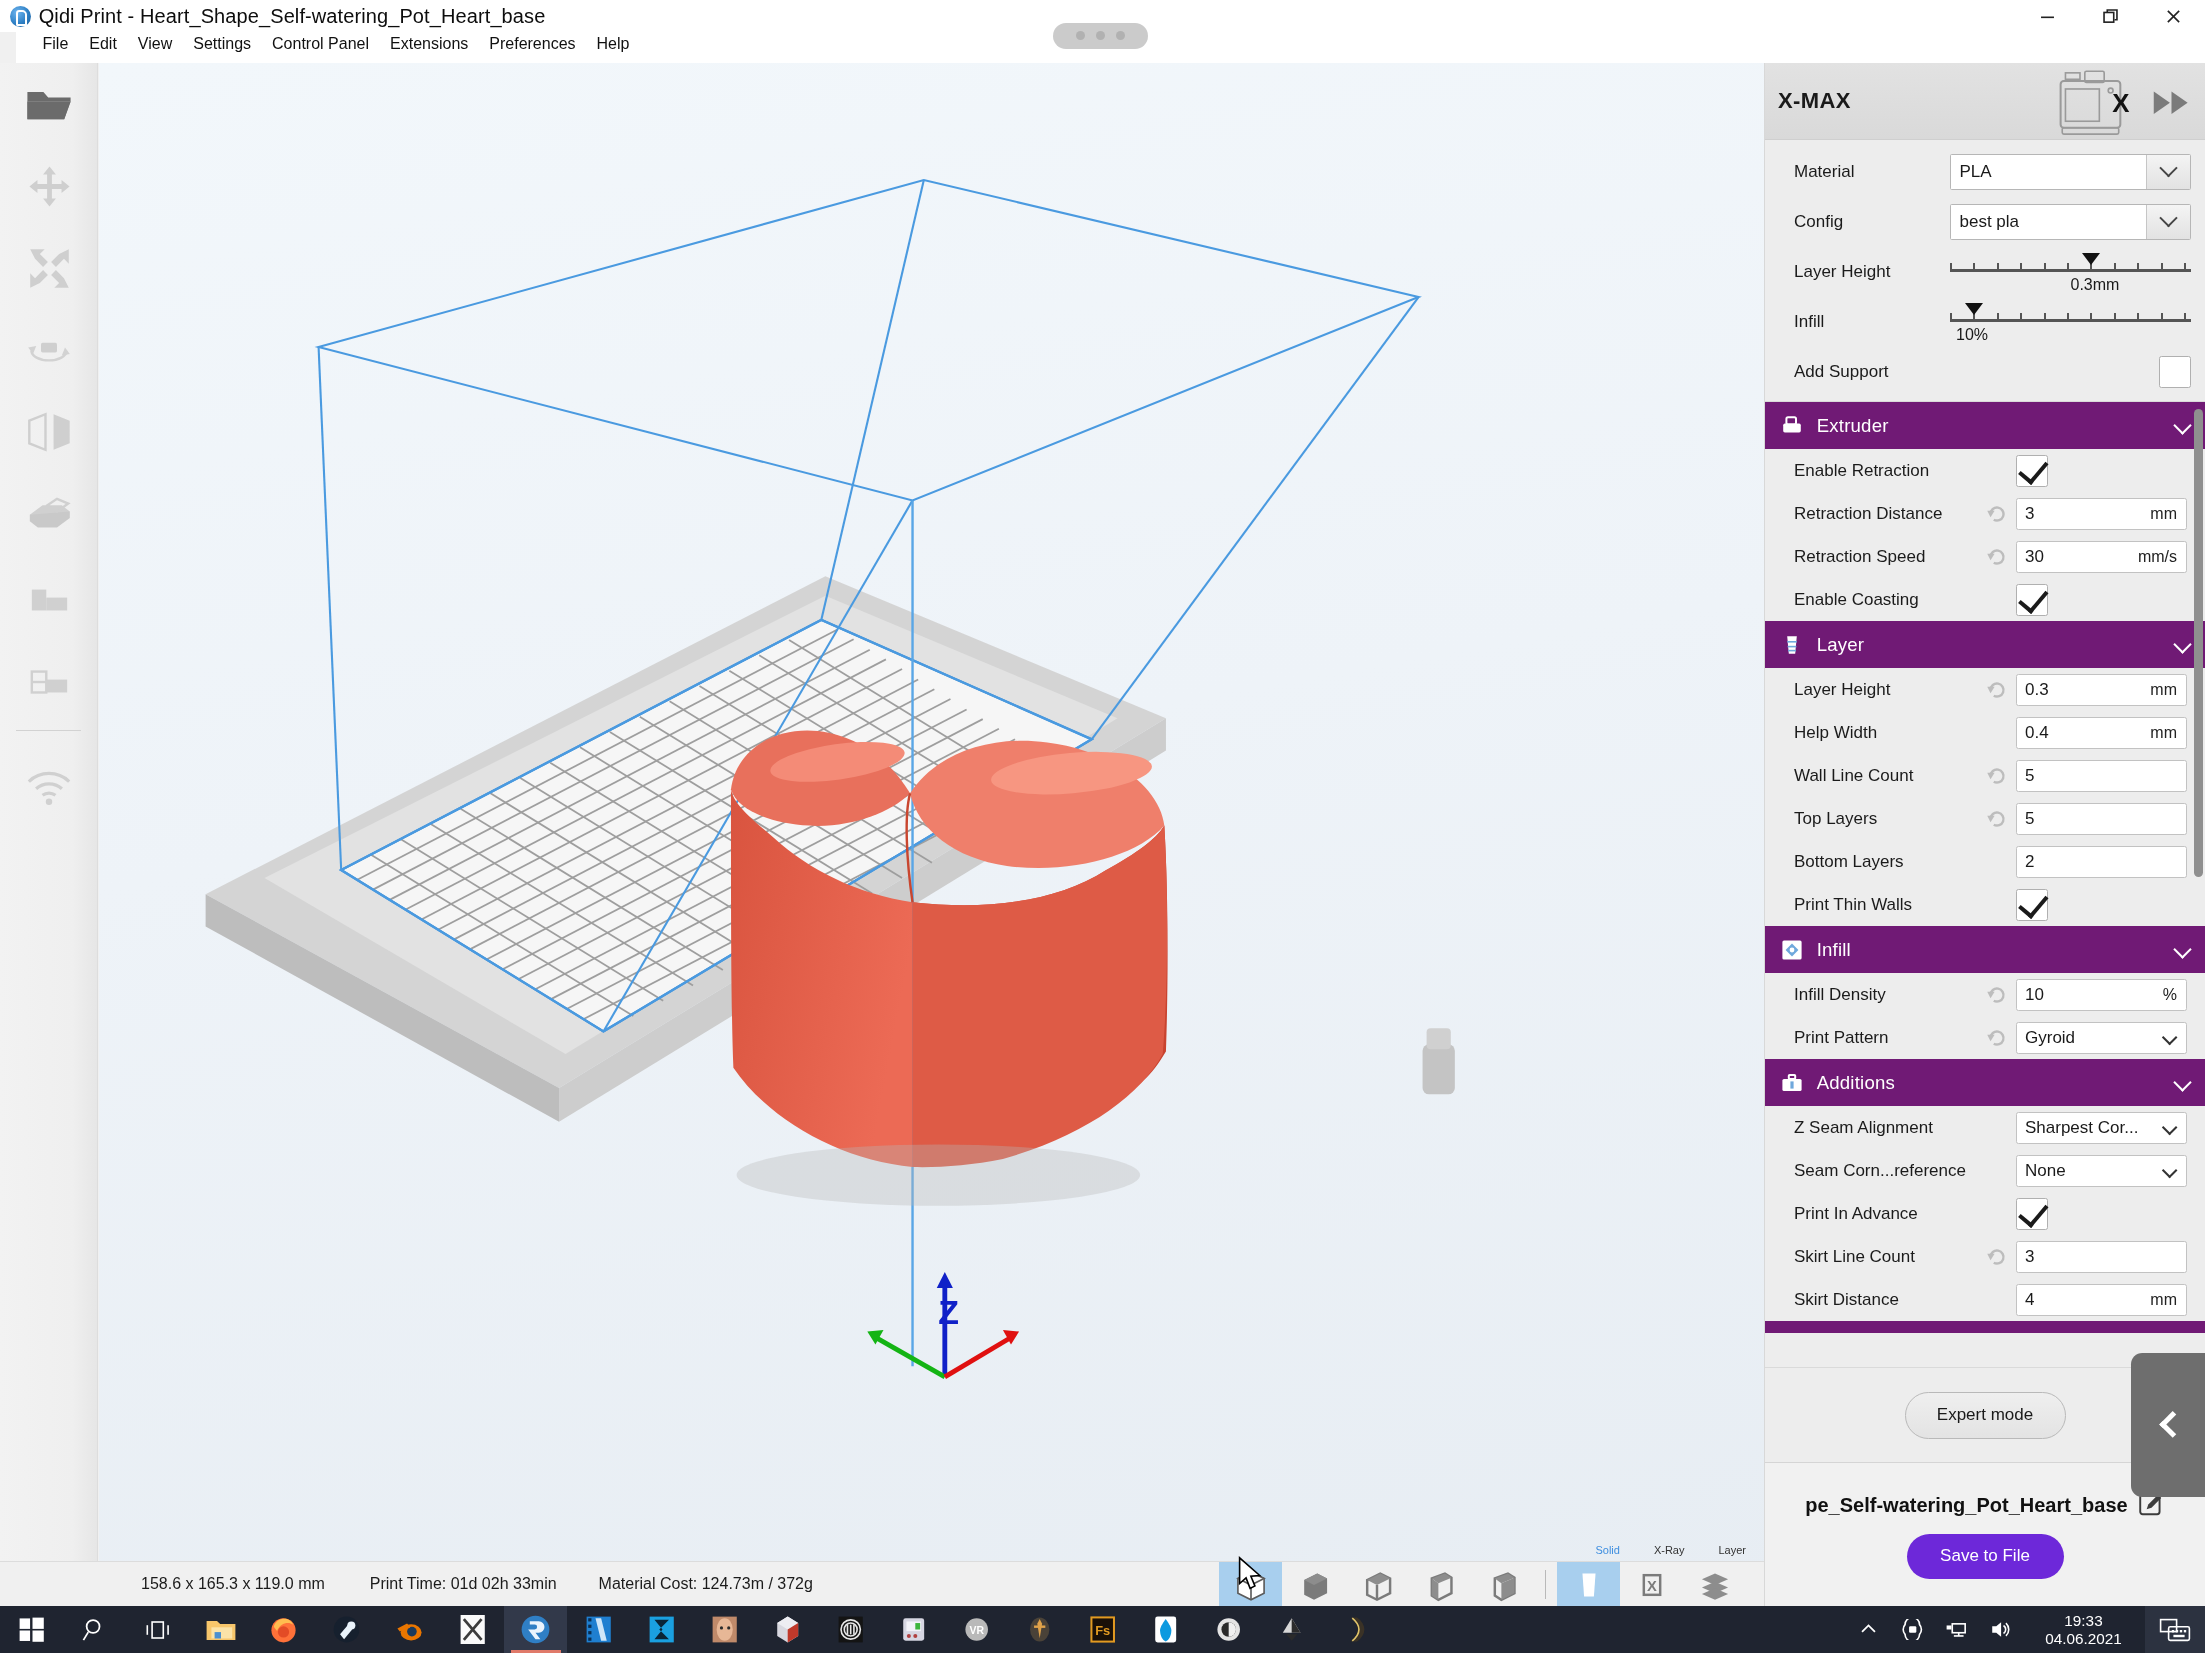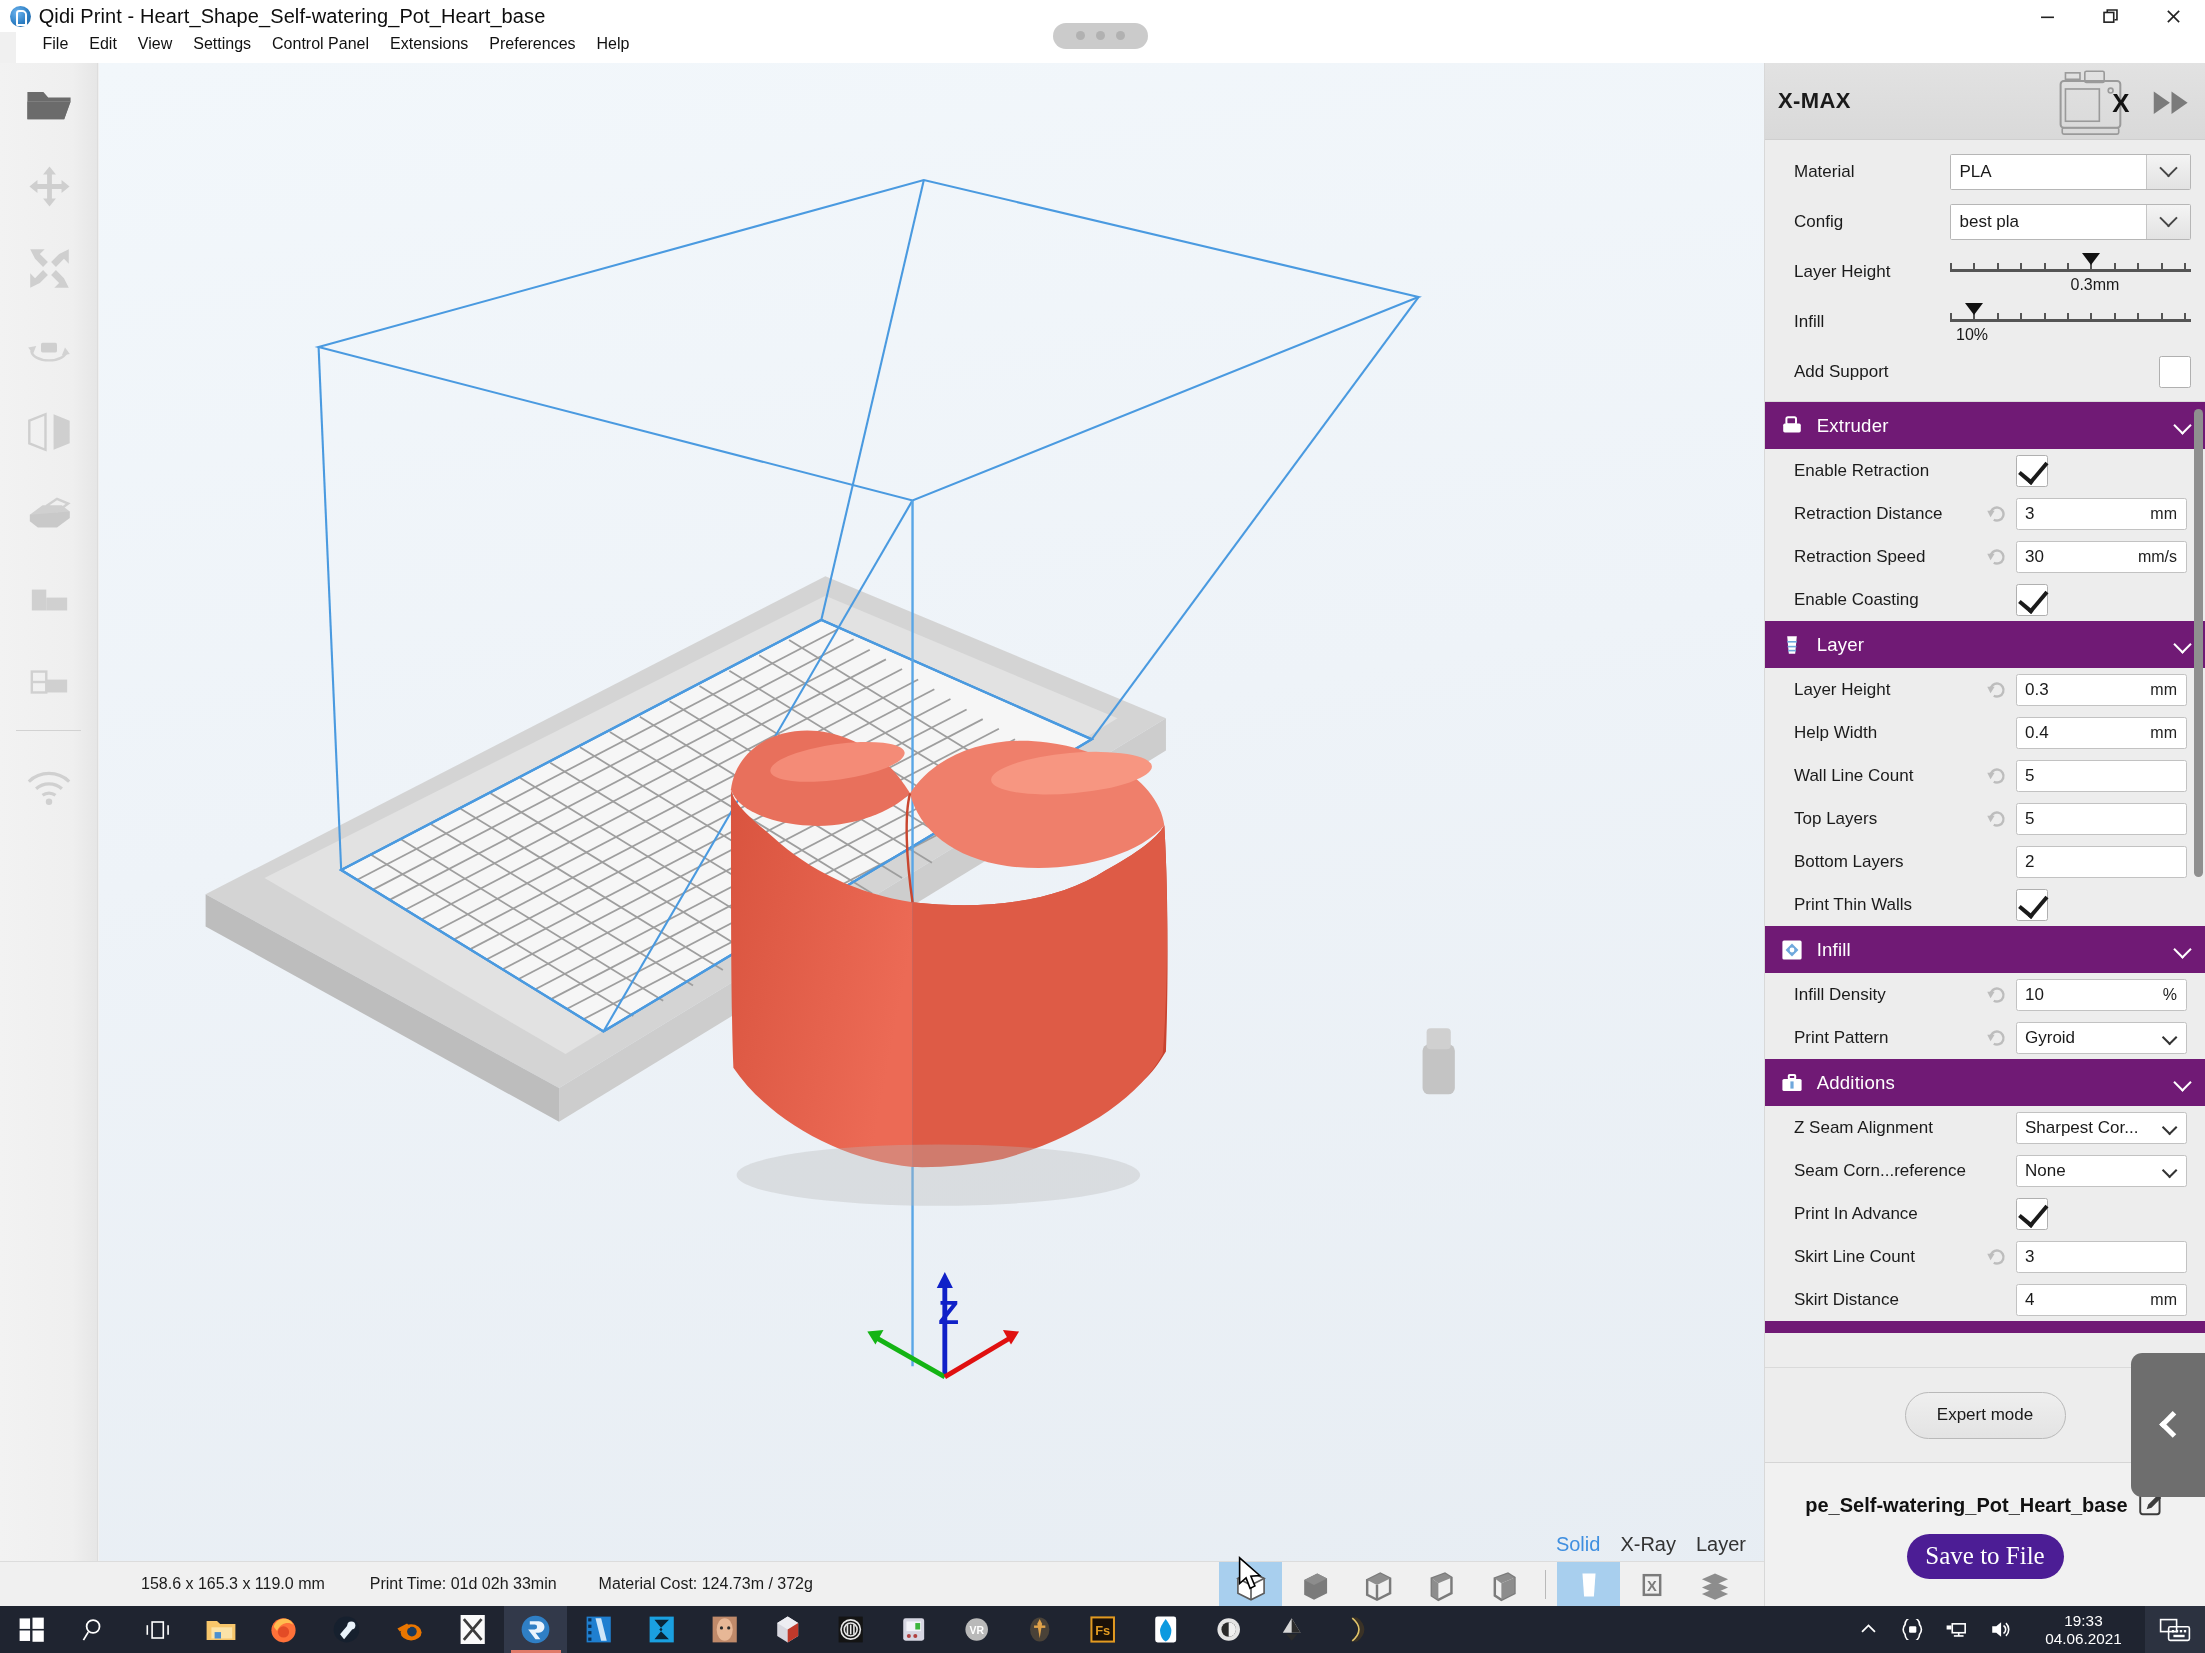--- a/index.html
+++ b/index.html
@@ -66,22 +66,22 @@
   .tool-sep { width: 65px; height: 0.8px; background: #d2d2d2; margin: 11.3px auto 16px; }
 
   
   .viewport {
     position: absolute; left: 99px; top: 63px; right: 441px; bottom: 47px;
     background: linear-gradient(170deg,#f2f7fb 0%, #eef3f8 45%, #e7edf3 100%);
     overflow: hidden;
   }
   .viewport svg { position: absolute; left: 0; top: 0; }
   .viewmodes {
-    position: absolute; right: 18px; bottom: 45px; display: flex; gap: 20px;
-    font-size: 20px; color: #333; padding-bottom: 4.8px;
+    position: absolute; right: 18px; bottom: 45px; display: flex; gap: 34px;
+    font-size: 11px; color: #333; padding-bottom: 4.8px;
   }
   .viewmodes .vm.active { color: #3f8fe0; }
 
   
   .statusbar {
     position: absolute; left: 0; bottom: 47px; width: 2205px; height: 45px;
     background: #f0f0f0; border-top: 0.8px solid #dcdcdc;
     display: flex; align-items: center;
   }
   .status-text { font-size: 16px; color: #1b1b1b; white-space: nowrap; }
@@ -197,23 +197,23 @@
     display: flex; align-items: center; justify-content: center;
     font-size: 17px; color: #1a1a1a;
   }
   .rp-foot {
     flex: none; height: 144px; background: #f1f1f1; border-top: 1.6px solid #d5d5d5;
     display: flex; flex-direction: column; align-items: center; justify-content: center; gap: 13px;
   }
   .fname-row { display: flex; align-items: center; gap: 9.7px; }
   .fname { font-size: 20px; font-weight: bold; color: #111; }
   .save-btn {
-    width: 157px; height: 45px; border-radius: 22.6px; background: #4c1d95;
+    width: 157px; height: 45px; border-radius: 22.6px; background: #6d28d9;
     display: flex; align-items: center; justify-content: center;
-    color: #fff; font-size: 25px; font-family: Liberation Serif, serif;
+    color: #fff; font-size: 17px;
   }
 
   
   .taskbar {
     position: absolute; left: 0; bottom: 0; width: 2205px; height: 47px;
     background: #1f2430; display: flex; align-items: center;
   }
   .tb-item {
     width: 63px; height: 47px; display: flex; align-items: center; justify-content: center;
     position: relative; flex: none;

